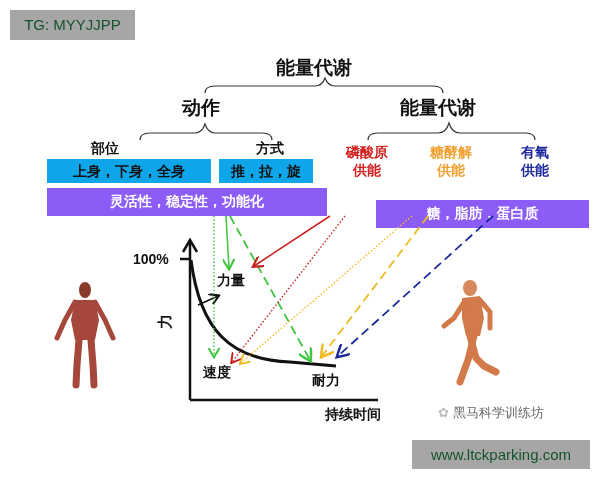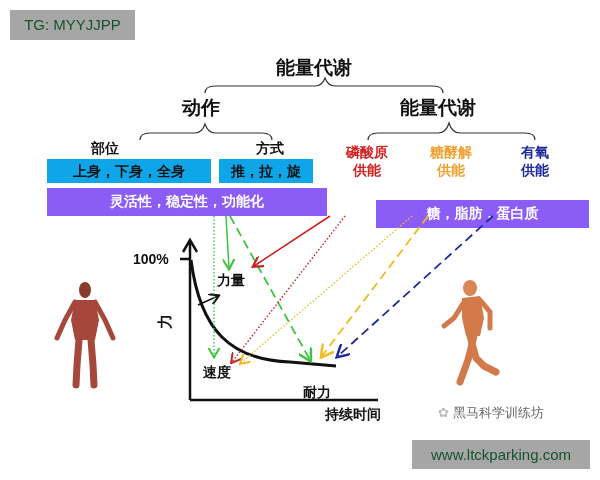--- a/index.html
+++ b/index.html
@@ -92,21 +92,21 @@
   <line x1="428" y1="216" x2="322" y2="356" stroke="#eebb22" stroke-width="1.8" stroke-dasharray="9,5" marker-end="url(#aY)"></line>
 
   <line x1="493" y1="216" x2="338" y2="356" stroke="#1e2a9c" stroke-width="1.8" stroke-dasharray="9,5" marker-end="url(#aB)"></line>
 </svg>
 
 <div class="abs axislbl" style="left:133px;top:251px;font-family:'Liberation Sans',sans-serif;">100%</div>
 <div class="abs axislbl" style="left:158px;top:312px;transform:rotate(-90deg);font-size:15px;">力</div>
 <div class="abs axislbl" style="left:325px;top:406px;">持续时间</div>
 <div class="abs axislbl" style="left:217px;top:272px;">力量</div>
 <div class="abs axislbl" style="left:203px;top:364px;">速度</div>
-<div class="abs axislbl" style="left:303px;top:372px;margin-top:12px;">耐力</div>
+<div class="abs axislbl" style="left:312px;top:372px;">耐力</div>
 
 <svg class="abs" style="left:45px;top:280px;" width="80" height="110">
   <ellipse cx="40" cy="10" rx="6" ry="8" fill="#8a3a2a"></ellipse>
   <path d="M30,20 L50,20 L54,40 L50,60 L30,60 L26,40 Z" fill="#a5473a"></path>
   <path d="M30,22 L20,40 L12,58" stroke="#a5473a" stroke-width="5" fill="none" stroke-linecap="round"></path>
   <path d="M50,22 L60,40 L68,58" stroke="#a5473a" stroke-width="5" fill="none" stroke-linecap="round"></path>
   <path d="M34,60 L32,85 L31,105" stroke="#a5473a" stroke-width="7" fill="none" stroke-linecap="round"></path>
   <path d="M46,60 L48,85 L49,105" stroke="#a5473a" stroke-width="7" fill="none" stroke-linecap="round"></path>
 </svg>
 

